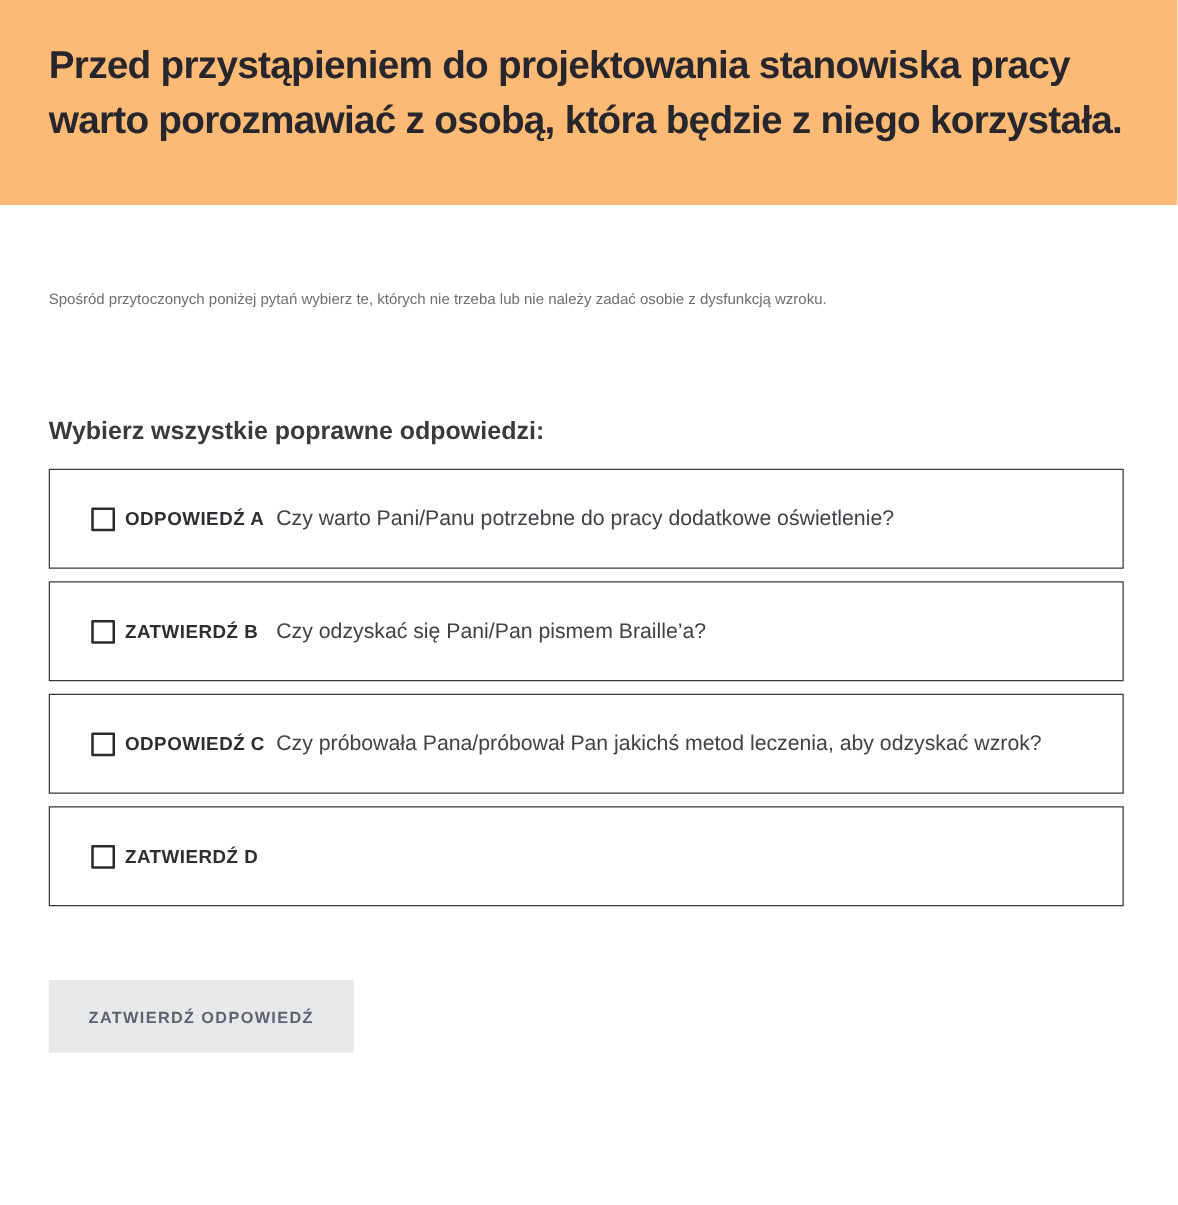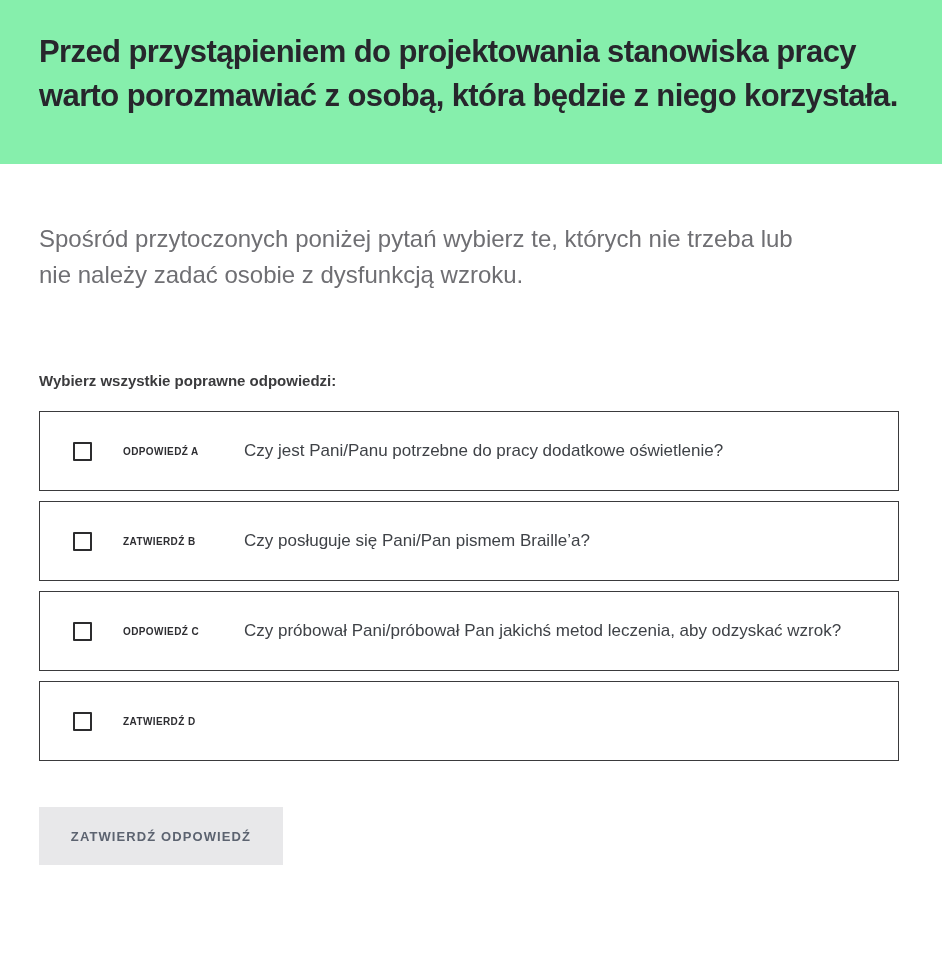--- a/index.html
+++ b/index.html
@@ -9,46 +9,46 @@
     width: 942px;
     height: 964px;
     background: #ffffff;
     font-family: "Liberation Sans", sans-serif;
     overflow: hidden;
   }
   
   .header {
     width: 942px;
     height: 164px;
-    background: #86efac;
+    background: #fdba74;
     padding: 30px 40px 0 39px;
   }
   .header h1 {
     margin: 0;
     font-size: 31px;
     line-height: 44px;
     font-weight: bold;
     letter-spacing: -0.6px;
     color: #27262C;
     max-width: 860px;
   }
   
   .main {
     padding: 0 43px 0 39px;
   }
   .prompt {
     margin: 57px 0 0 0;
-    font-size: 24px;
+    font-size: 12px;
     line-height: 36px;
     color: #6F6F73;
     max-width: 770px;
   }
   .instruction {
     margin: 80px 0 0 0;
-    font-size: 15px;
+    font-size: 20px;
     line-height: 16px;
     font-weight: bold;
     color: #3B3B3D;
   }
   
   .answers {
     margin-top: 22px;
   }
   .answer-row {
     width: 860px;
@@ -65,37 +65,37 @@
     flex: 0 0 auto;
     width: 19px;
     height: 19px;
     border: 2px solid #2C2C2E;
     background: #ffffff;
     border-radius: 1px;
   }
   .answer-label {
     flex: 0 0 auto;
     width: 121px;
-    margin-left: 31px;
-    font-size: 10px;
+    margin-left: 8px;
+    font-size: 15px;
     font-weight: bold;
     letter-spacing: 0.4px;
     color: #2E2E32;
     white-space: nowrap;
   }
   .answer-text {
     flex: 1 1 auto;
     font-size: 17px;
     line-height: 28px;
     color: #3F4247;
   }
   
   .submit-btn {
     display: block;
-    margin-top: 46px;
+    margin-top: 59px;
     width: 244px;
     height: 58px;
     background: #E8E8EA;
     border: none;
     font-family: "Liberation Sans", sans-serif;
     font-size: 13px;
     font-weight: bold;
     letter-spacing: 1.1px;
     color: #5C6370;
     text-align: center;
@@ -112,33 +112,33 @@
 <div class="main">
   <p class="prompt">Spośród przytoczonych poniżej pytań wybierz te, których nie trzeba lub nie należy zadać osobie z dysfunkcją wzroku.</p>
 
   <p class="instruction">Wybierz wszystkie poprawne odpowiedzi:</p>
 
   <div class="answers">
 
     <div class="answer-row">
       <span class="checkbox"></span>
       <span class="answer-label">ODPOWIEDŹ A</span>
-      <span class="answer-text">Czy jest Pani/Panu potrzebne do pracy dodatkowe oświetlenie?</span>
+      <span class="answer-text">Czy warto Pani/Panu potrzebne do pracy dodatkowe oświetlenie?</span>
     </div>
 
     <div class="answer-row">
       <span class="checkbox"></span>
       <span class="answer-label">ZATWIERDŹ B</span>
-      <span class="answer-text">Czy posługuje się Pani/Pan pismem Braille’a?</span>
+      <span class="answer-text">Czy odzyskać się Pani/Pan pismem Braille’a?</span>
     </div>
 
     <div class="answer-row">
       <span class="checkbox"></span>
       <span class="answer-label">ODPOWIEDŹ C</span>
-      <span class="answer-text">Czy próbował Pani/próbował Pan jakichś metod leczenia, aby odzyskać wzrok?</span>
+      <span class="answer-text">Czy próbowała Pana/próbował Pan jakichś metod leczenia, aby odzyskać wzrok?</span>
     </div>
 
     <div class="answer-row">
       <span class="checkbox"></span>
       <span class="answer-label">ZATWIERDŹ D</span>
     </div>
 
 
   </div>
 

